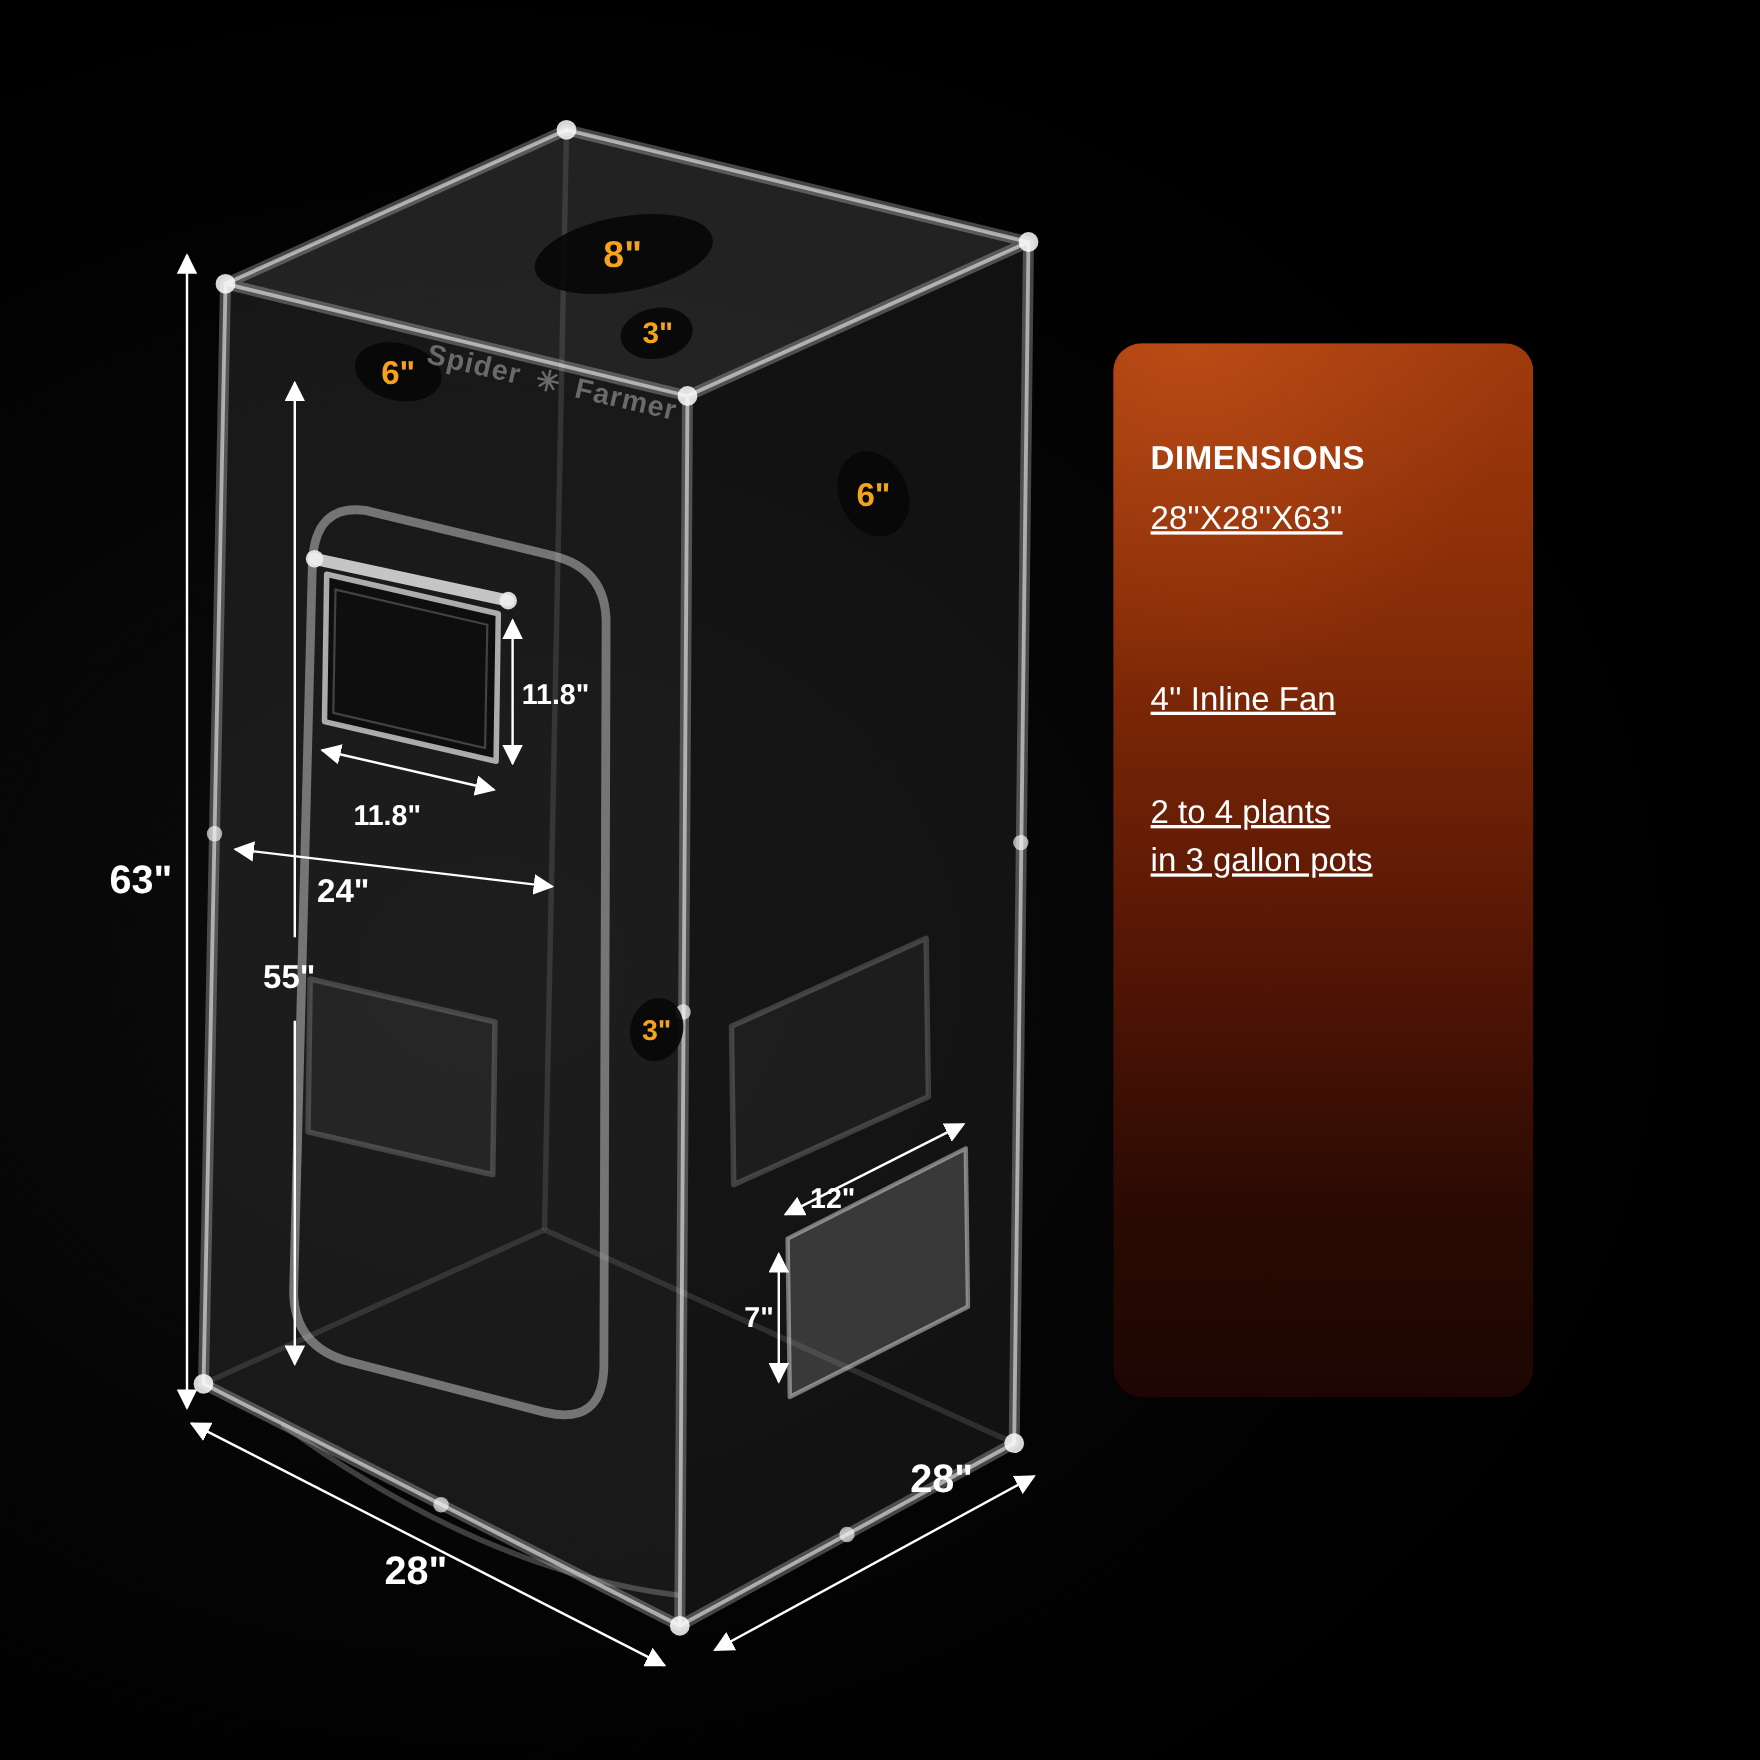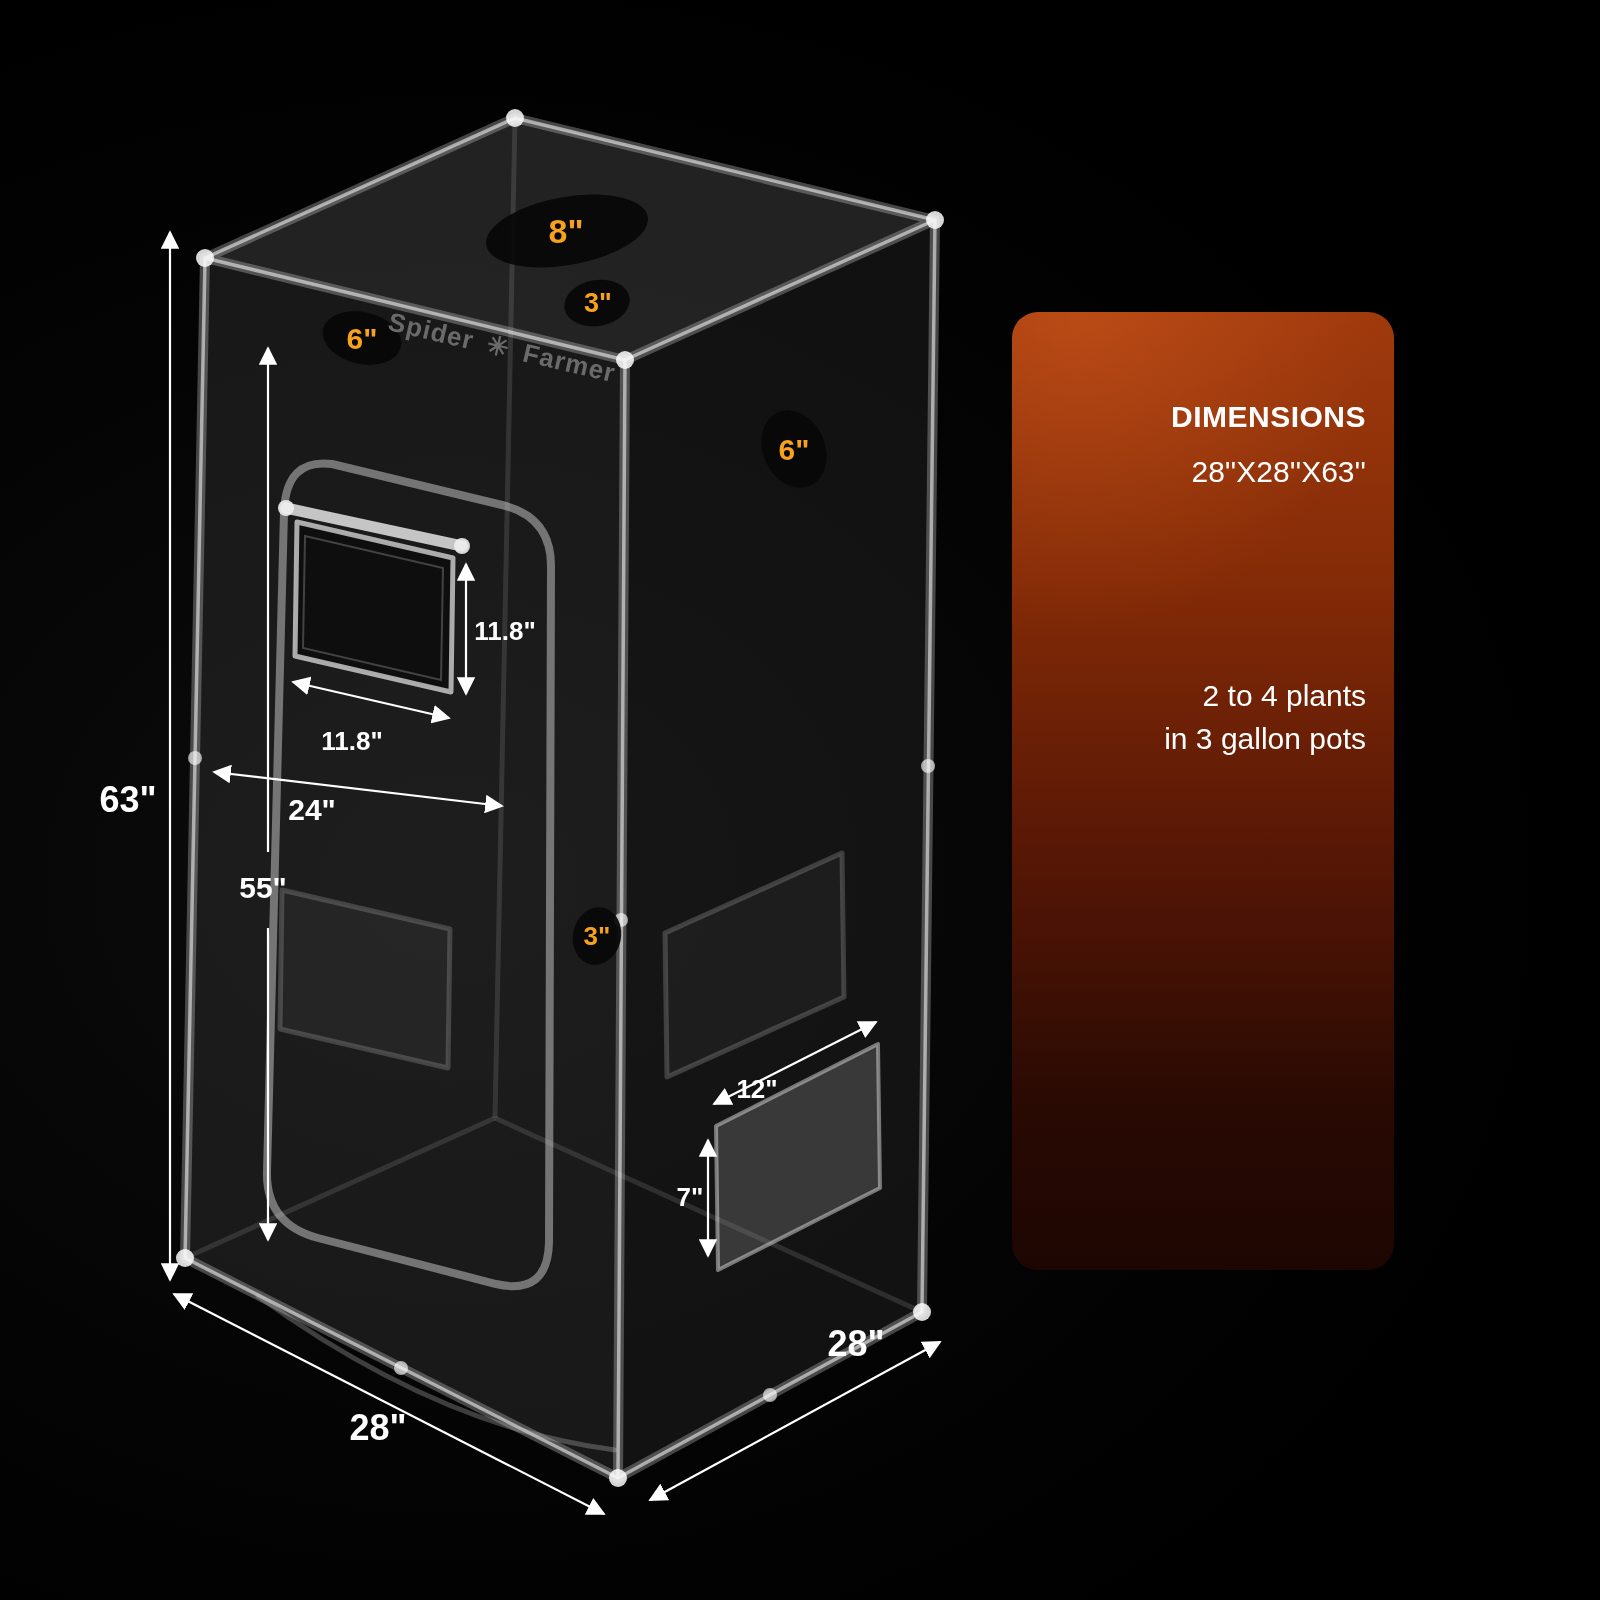--- a/index.html
+++ b/index.html
@@ -36,27 +36,27 @@
   .logo{fill:#6a6a6a;font-weight:bold;font-size:26px;letter-spacing:1px;text-anchor:middle;font-family:"Liberation Sans",sans-serif;}
 
   
   .panel{
     position:absolute;left:1012px;top:312px;width:382px;height:958px;
     border-radius:26px;box-sizing:border-box;
     padding:84px 28px 0 34px;color:#fff;
     background:
       radial-gradient(130% 55% at 18% 0%, rgba(255,120,45,.28), transparent 60%),
       linear-gradient(180deg,#a03a0d 0%, #842b07 28%, #551605 58%, #2a0a03 82%, #1d0602 100%);
-    display:flex;flex-direction:column;gap:60px;text-align:right;
+    display:flex;flex-direction:column;gap:60px;
   }
   .panel section{margin:0;}
   .panel h2{
     margin:0 0 12px 0;font-size:30px;line-height:1.4;letter-spacing:.5px;font-weight:bold;
   }
-  .panel p{margin:0;font-size:30px;line-height:1.45;font-weight:normal;}
+  .panel p{margin:0;font-size:30px;line-height:1.45;font-weight:normal;text-decoration:underline;}
 </style>
 </head>
 <body>
 
 <div class="stage">
 
   <svg width="1600" height="1600" viewBox="0 0 1600 1600">
     <defs>
       <marker id="ah" viewBox="0 0 10 10" refX="9" refY="5" markerWidth="8.5" markerHeight="8.5" orient="auto-start-reverse">
         <path d="M0,0 L10,5 L0,10 z" fill="#fff"></path>
@@ -191,20 +191,21 @@
   <aside class="panel">
     <section>
       <h2>DIMENSIONS</h2>
       <p>28''X28''X63''</p>
     </section>
 
     <section>
     </section>
 
     <section>
+      <p>4'' Inline Fan</p>
     </section>
 
     <section>
       <p>2 to 4 plants</p>
       <p>in 3 gallon pots</p>
     </section>
   </aside>
 </div>
 
 </body></html>

